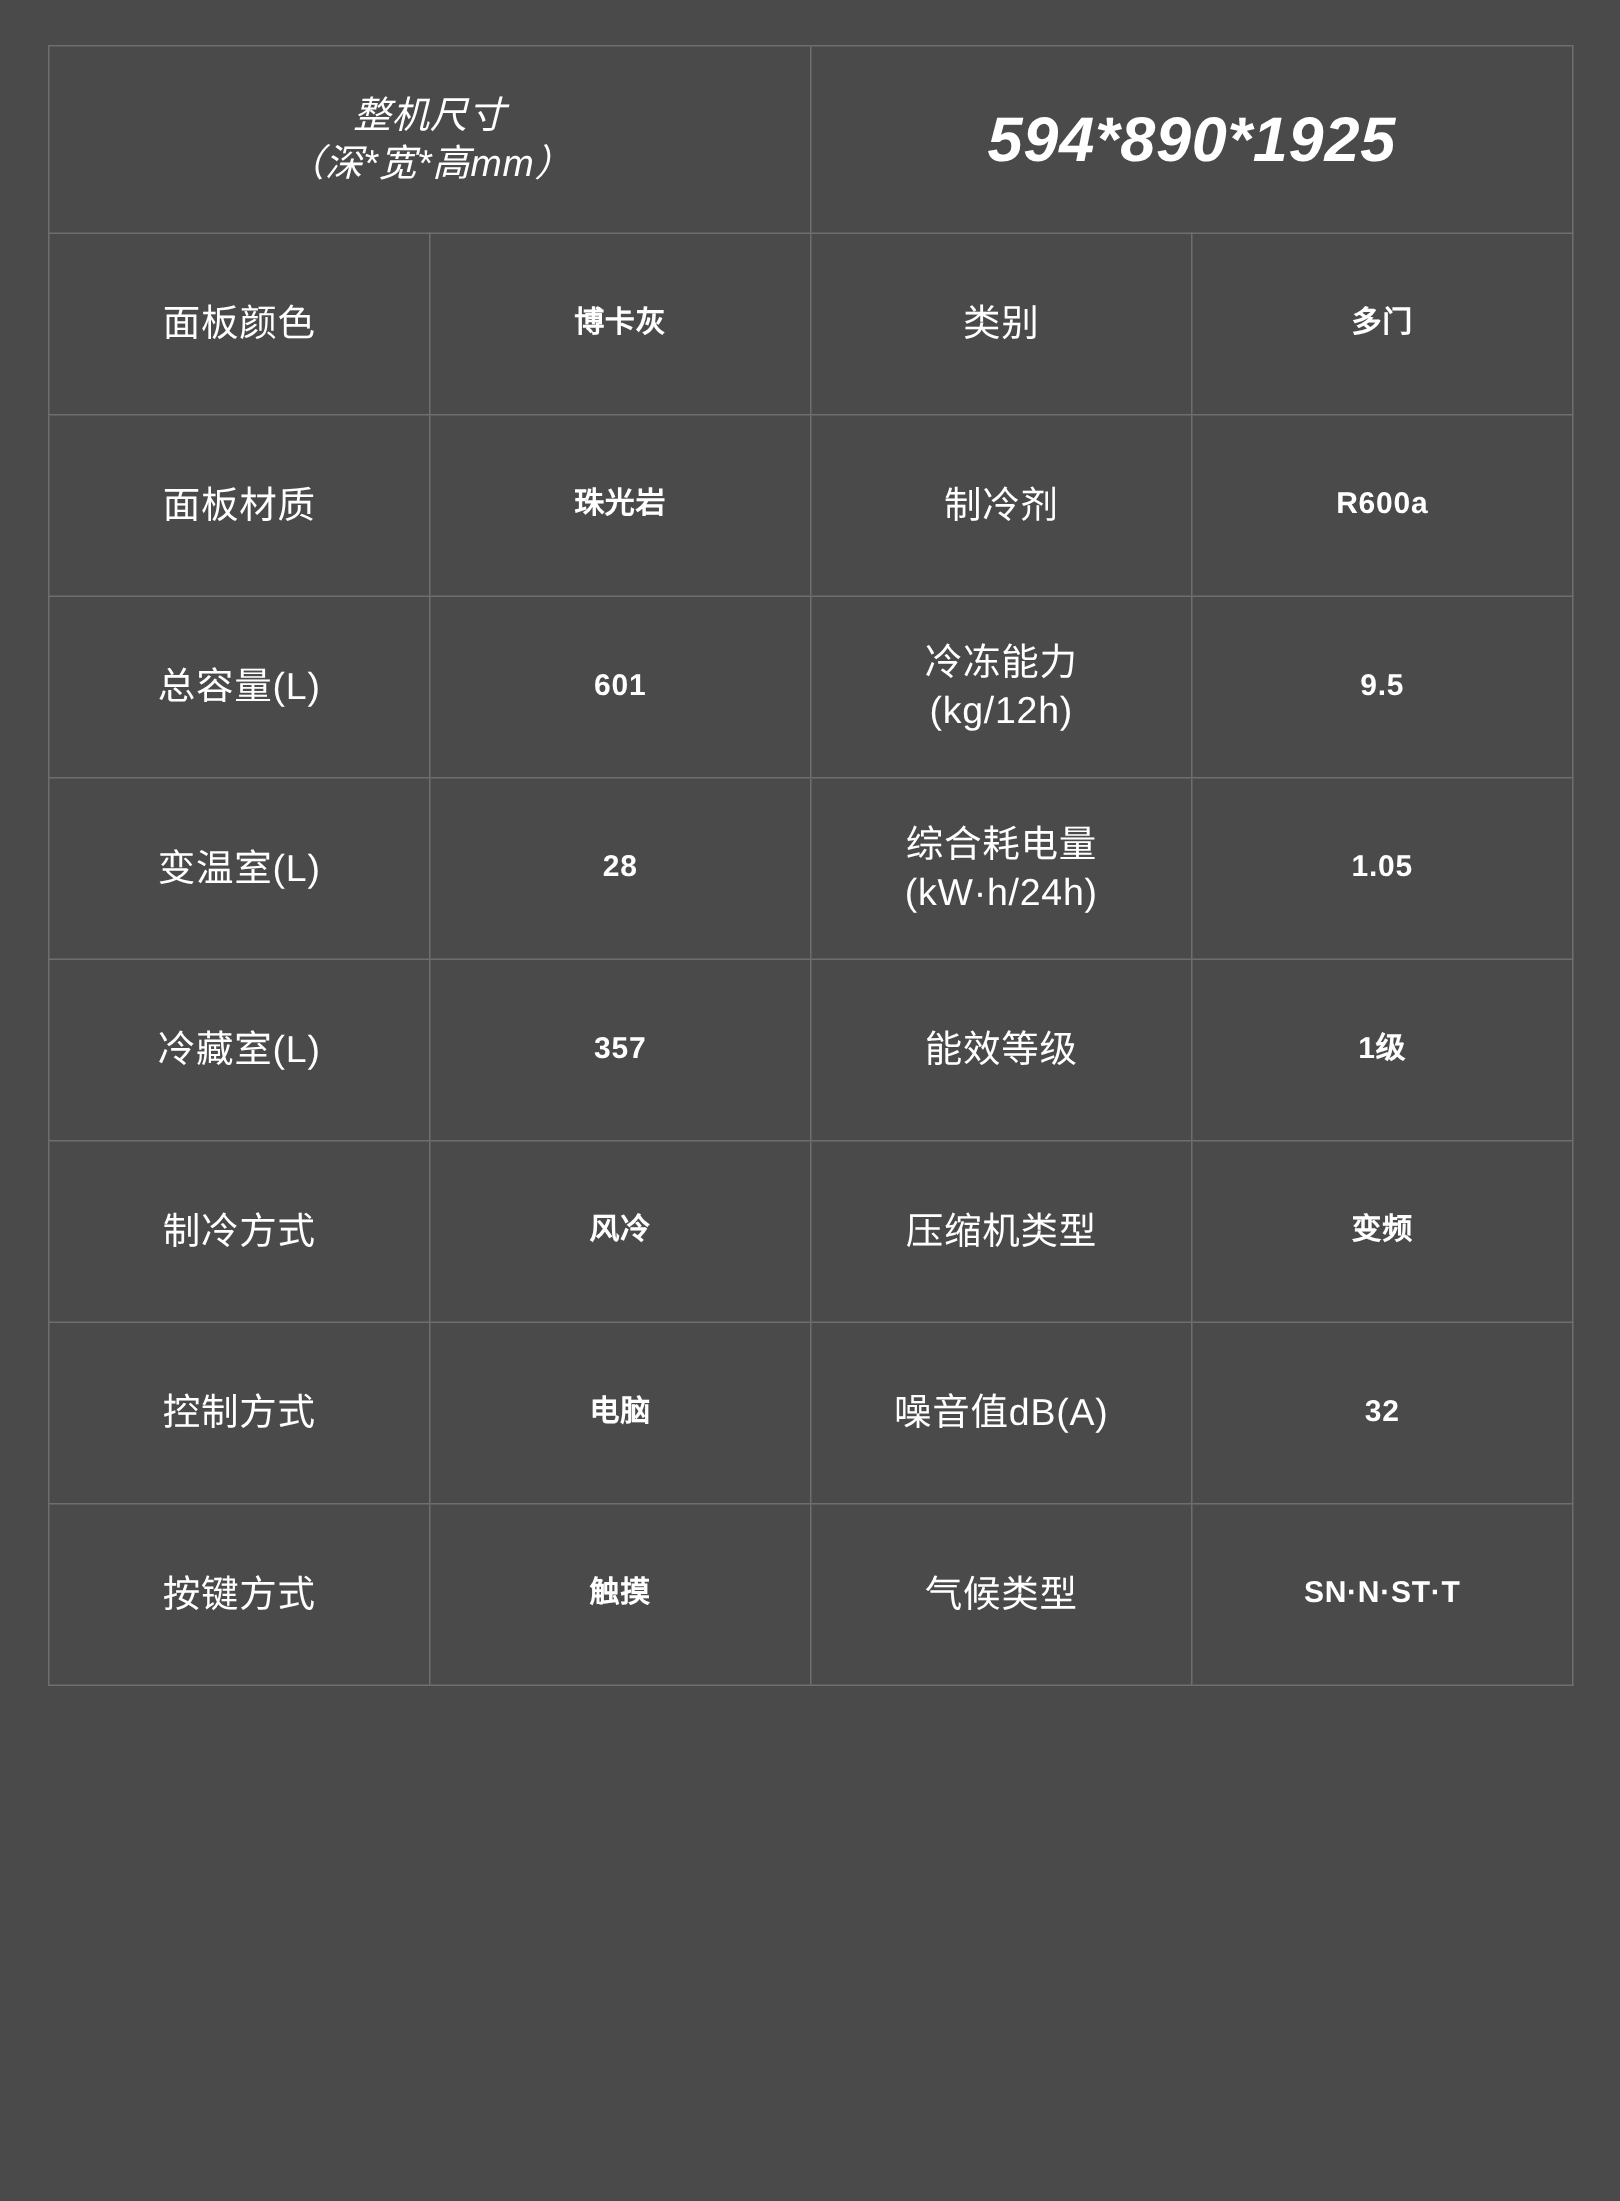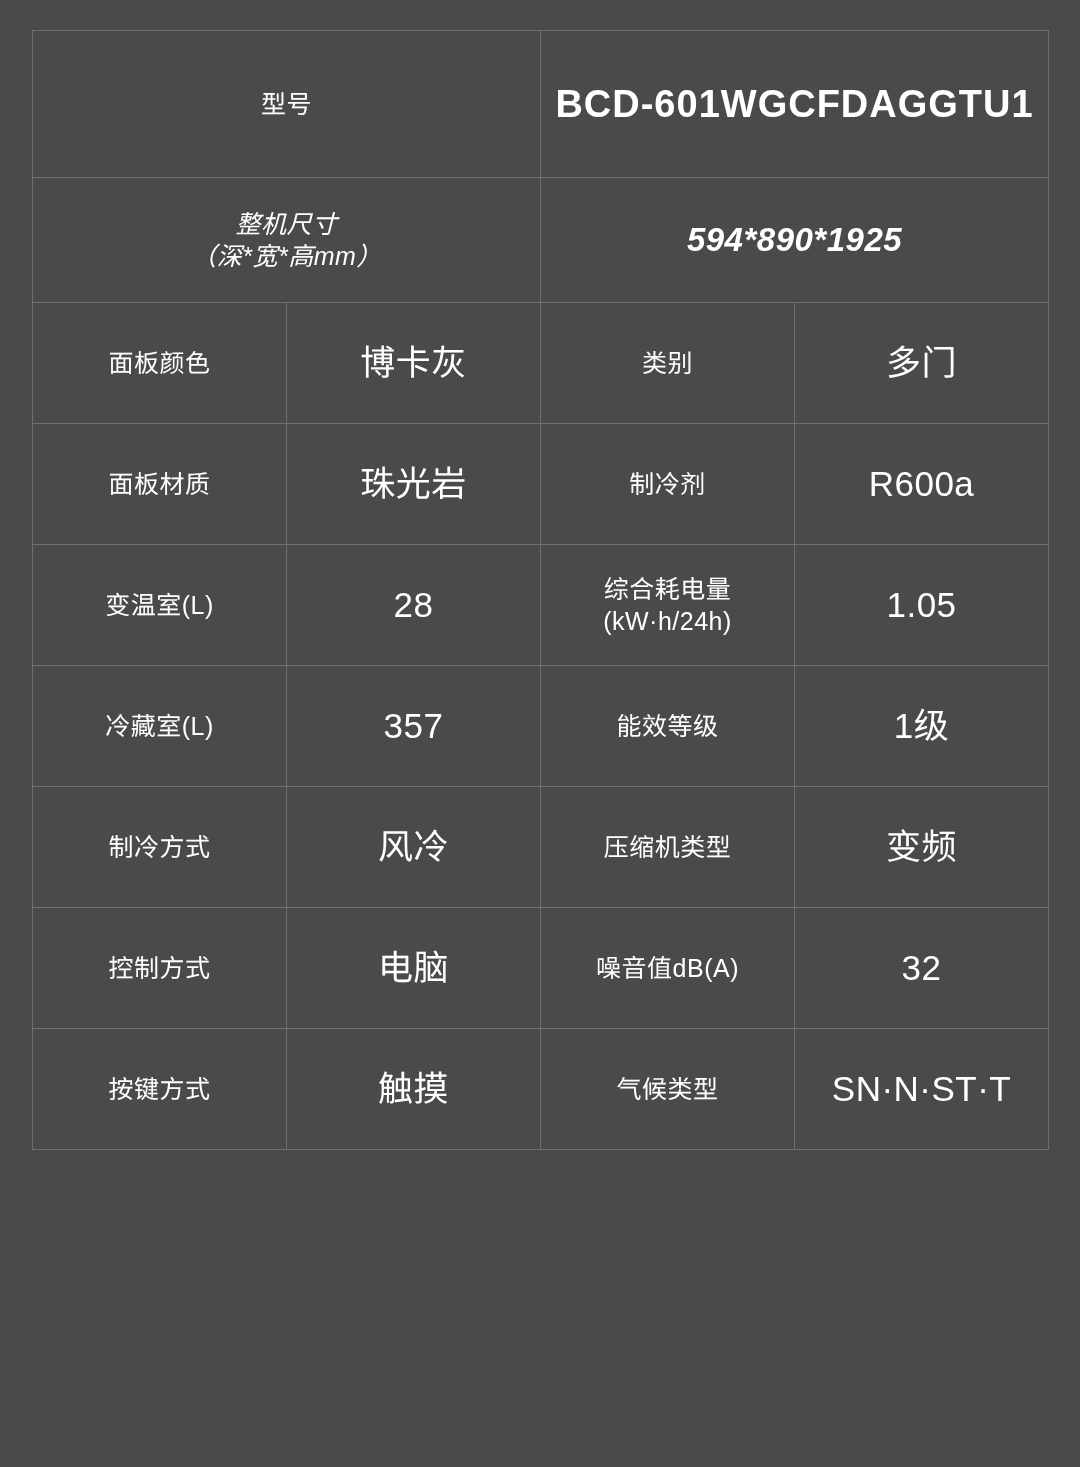--- a/index.html
+++ b/index.html
@@ -40,31 +40,31 @@
   col.c2 { width: 254px; }
   col.c3 { width: 254px; }
   col.c4 { width: 254px; }
 
   .label {
     font-size: 25px;
     font-weight: 400;
     letter-spacing: 0.5px;
   }
   .value {
-    font-size: 35px;
-    font-weight: normal;
+    font-size: 20px;
+    font-weight: bold;
     letter-spacing: 0.5px;
   }
   .value-lg {
     font-size: 38px;
     font-weight: bold;
     letter-spacing: 1px;
   }
   .value-mid {
-    font-size: 33px;
+    font-size: 42px;
     font-weight: bold;
     letter-spacing: 0.5px;
   }
   .row-tall td { height: 108px; margin-top: 20px; }
   .row-head td { height: 134px; }
   .row-dim td { height: 112px; font-style: italic; }
   .label .line2 {
     display: block;
   }
 </style>
@@ -74,24 +74,20 @@
 <div class="spec-wrap">
   <table class="spec-table">
     <colgroup>
       <col class="c1">
         <col class="c2">
         <col class="c3">
         <col class="c4">
     </colgroup>
     <tbody>
 
-      <tr class="row-head">
-        <td class="label" colspan="2">型号</td>
-        <td class="value-lg" colspan="2">BCD-601WGCFDAGGTU1</td>
-      </tr>
 
       <tr class="row-dim">
         <td class="label" colspan="2">
           <span>整机尺寸</span>
           <span class="line2">（深*宽*高mm）</span>
         </td>
         <td class="value-mid" colspan="2">594*890*1925</td>
       </tr>
 
       <tr class="row-tall">
@@ -101,20 +97,29 @@
         <td class="value">多门</td>
       </tr>
 
       <tr class="row-tall">
         <td class="label">面板材质</td>
         <td class="value">珠光岩</td>
         <td class="label">制冷剂</td>
         <td class="value">R600a</td>
       </tr>
 
+      <tr class="row-tall">
+        <td class="label">总容量(L)</td>
+        <td class="value">601</td>
+        <td class="label">
+          <span>冷冻能力</span>
+          <span class="line2">(kg/12h)</span>
+        </td>
+        <td class="value">9.5</td>
+      </tr>
 
 
       <tr class="row-tall">
         <td class="label">变温室(L)</td>
         <td class="value">28</td>
         <td class="label">
           <span>综合耗电量</span>
           <span class="line2">(kW·h/24h)</span>
         </td>
         <td class="value">1.05</td>

